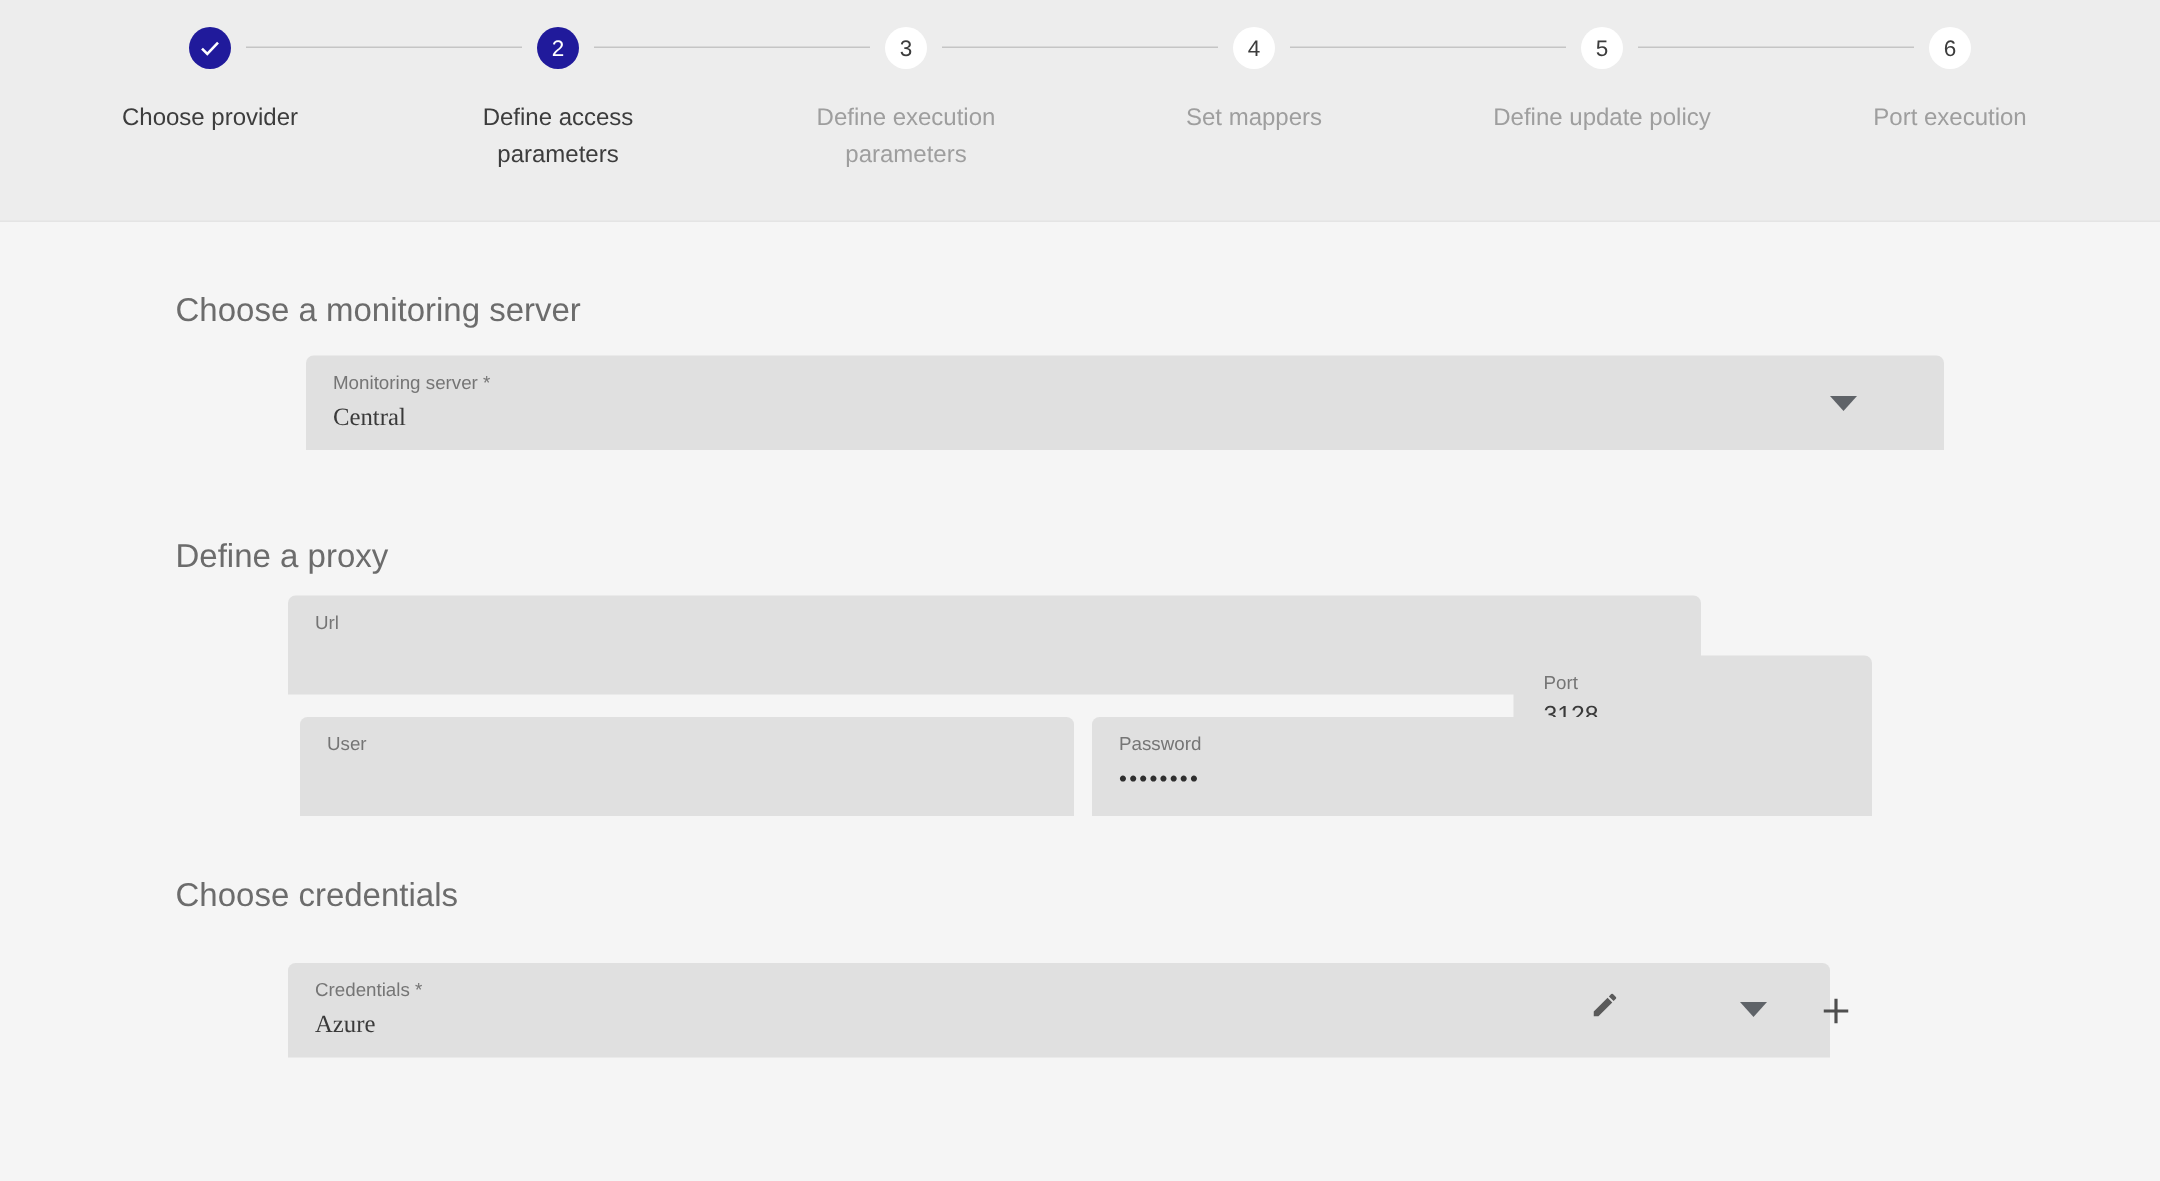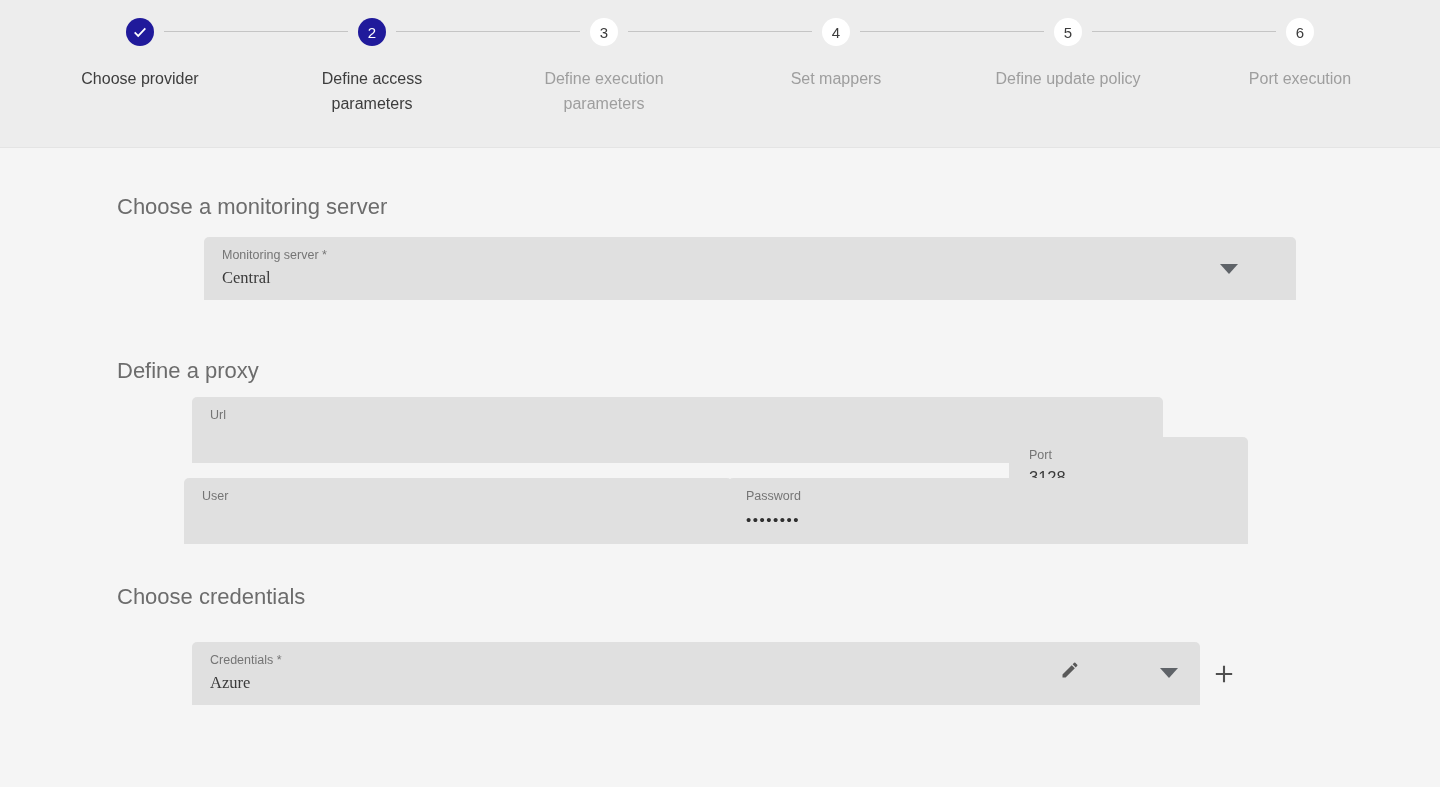--- a/index.html
+++ b/index.html
@@ -102,41 +102,41 @@
   <div class="section-heading" style="left:117px;top:194px;">Choose a monitoring server</div>
 
   <div class="ffield" style="left:192px;top:237px;width:1092px;height:63px;margin-left:12px;">
     <div class="flabel">Monitoring server *</div>
     <div class="fvalue">Central</div>
     <div class="caret" style="left:1016px;top:27px;"></div>
   </div>
 
   <div class="section-heading" style="left:117px;top:334px;margin-top:24px;">Define a proxy</div>
 
-  <div class="ffield" style="left:192px;top:397px;width:942px;height:66px;padding-left:29px;">
+  <div class="ffield" style="left:192px;top:397px;width:942px;height:66px;">
     <div class="flabel">Url</div>
   </div>
 
   <div class="ffield" style="left:1009px;top:397px;width:239px;height:66px;margin-top:40px;">
     <div class="flabel" style="left:20px;">Port</div>
     <input class="fvalue" style="left: 20px;" type="text" value="3128">
   </div>
 
-  <div class="ffield" style="left:184px;top:478px;width:516px;height:66px;padding-left:32px;">
+  <div class="ffield" style="left:200px;top:478px;width:516px;height:66px;">
     <div class="flabel">User</div>
   </div>
 
   <div class="ffield" style="left:728px;top:478px;width:520px;height:66px;">
     <div class="flabel">Password</div>
     <input class="fvalue pw" type="text" value="••••••••" style="">
   </div>
 
   <div class="section-heading" style="left:117px;top:584px;">Choose credentials</div>
 
-  <div class="ffield" style="left:192px;top:642px;width:1008px;height:63px;">
+  <div class="ffield" style="left:192px;top:642px;width:1008px;height:63px;padding-left:20px;">
     <div class="flabel">Credentials *</div>
     <div class="fvalue">Azure</div>
 
     <div class="icon-btn" style="left:866px;top:16px;width:24px;height:24px;">
       <svg width="20" height="20" viewBox="0 0 24 24">
         <path fill="#5a5a5a" d="M3 17.25V21h3.75L17.81 9.94l-3.75-3.75L3 17.25zM20.71 7.04c.39-.39.39-1.02 0-1.41l-2.34-2.34a.9959.9959 0 0 0-1.41 0l-1.83 1.83 3.75 3.75 1.83-1.83z"></path>
       </svg>
     </div>
 
     <div class="caret" style="left:968px;top:26px;"></div>

